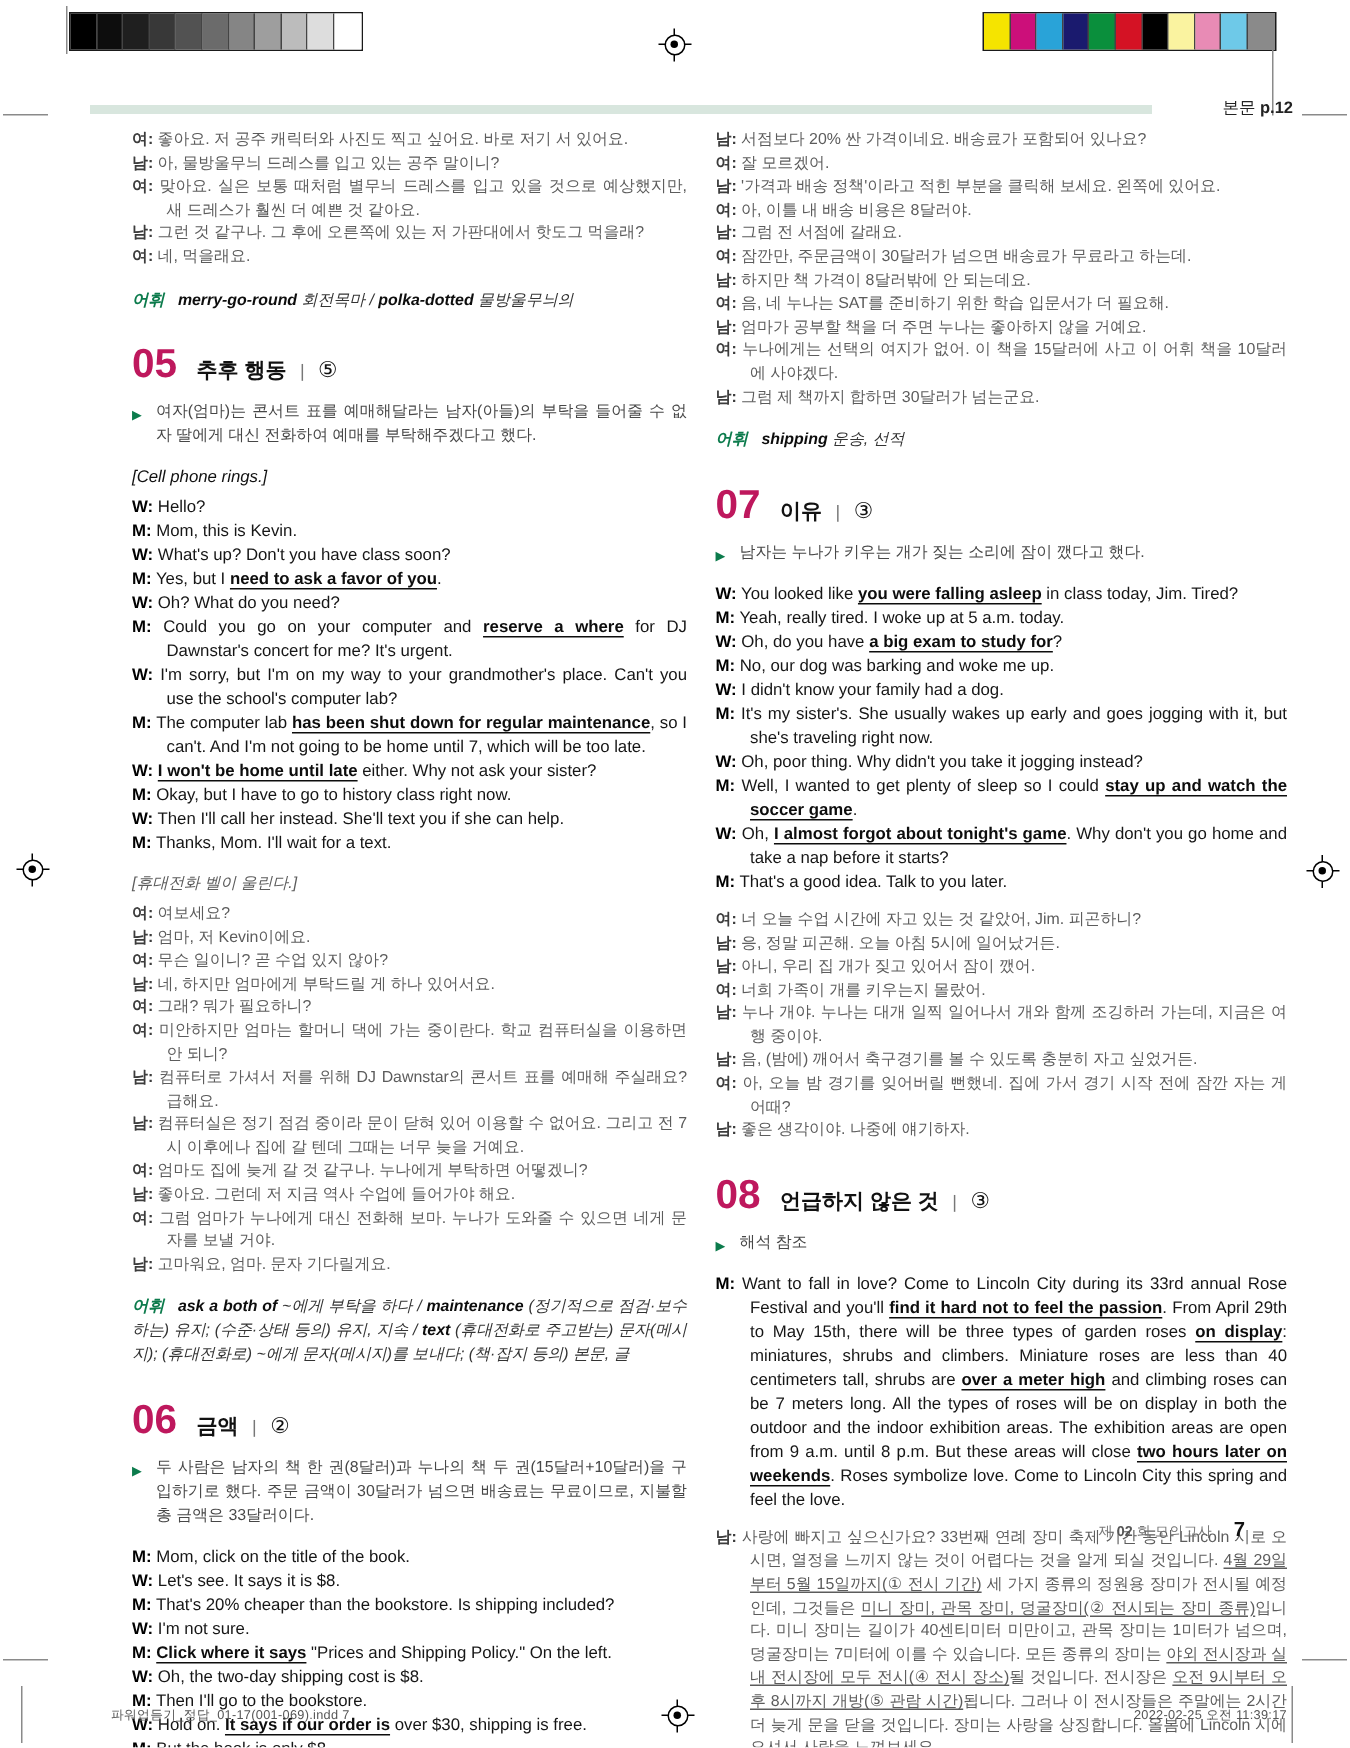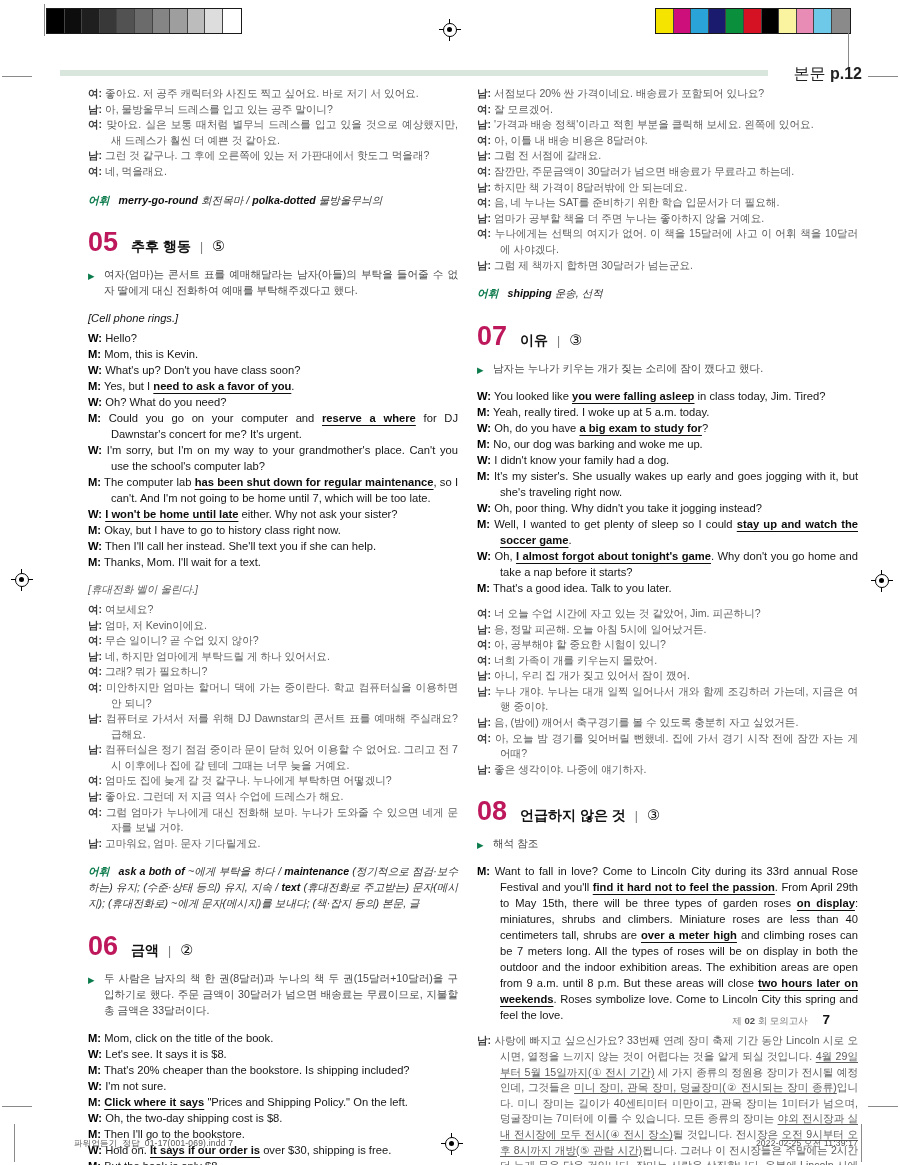--- a/index.html
+++ b/index.html
@@ -18,21 +18,21 @@
   .reg .h{position:absolute;left:0;top:10px;width:22px;height:1px;background:#000;}
   .reg .v{position:absolute;left:10px;top:0;width:1px;height:22px;background:#000;}
   .reg .c{position:absolute;left:4px;top:4px;width:12px;height:12px;border:1px solid #000;border-radius:50%;background:#fff;}
   .reg .d{position:absolute;left:8px;top:8px;width:5px;height:5px;background:#000;border-radius:50%;}
 
   
   .crop{position:absolute;background:#8a8a8a;}
 
   
   .header-rule{position:absolute;left:60px;top:70px;width:708px;height:6px;background:#d8e6de;}
-  .header-label{position:absolute;top:64px;right:38px;font-size:16px;color:#222;}
+  .header-label{position:absolute;top:64px;right:38px;font-size:11px;color:#222;}
   .header-label b{font-weight:bold;}
 
   
   .col{position:absolute;top:86px;}
   #col-left{left:88px;width:370px;}
   #col-right{left:477px;width:381px;}
 
   p{margin:0;}
   .dlg{margin:0 0 10px;}
   .line{padding-left:23px;text-indent:-23px;}
@@ -172,21 +172,21 @@
       <div class="dlg">
         <p class="line ko"><span class="sp">여:</span> <span class="s-p">여보세요?</span></p>
         <p class="line ko"><span class="sp">남:</span> <span class="s-p">엄마, 저 Kevin이에요.</span></p>
         <p class="line ko"><span class="sp">여:</span> <span class="s-p">무슨 일이니? 곧 수업 있지 않아?</span></p>
         <p class="line ko"><span class="sp">남:</span> <span class="s-p">네, 하지만 엄마에게 부탁드릴 게 하나 있어서요.</span></p>
         <p class="line ko"><span class="sp">여:</span> <span class="s-p">그래? 뭐가 필요하니?</span></p>
         <p class="line ko"><span class="sp">여:</span> <span class="s-p">미안하지만 엄마는 할머니 댁에 가는 중이란다. 학교 컴퓨터실을 이용하면 안 되니?</span></p>
         <p class="line ko"><span class="sp">남:</span> <span class="s-p">컴퓨터로 가셔서 저를 위해 DJ Dawnstar의 콘서트 표를 예매해 주실래요? 급해요.</span></p>
         <p class="line ko"><span class="sp">남:</span> <span class="s-p">컴퓨터실은 정기 점검 중이라 문이 닫혀 있어 이용할 수 없어요. 그리고 전 7시 이후에나 집에 갈 텐데 그때는 너무 늦을 거예요.</span></p>
         <p class="line ko"><span class="sp">여:</span> <span class="s-p">엄마도 집에 늦게 갈 것 같구나. 누나에게 부탁하면 어떻겠니?</span></p>
-        <p class="line ko"><span class="sp">남:</span> <span class="s-p">좋아요. 그런데 저 지금 역사 수업에 드레스가 해요.</span></p>
+        <p class="line ko"><span class="sp">남:</span> <span class="s-p">좋아요. 그런데 저 지금 역사 수업에 들어가야 해요.</span></p>
         <p class="line ko"><span class="sp">여:</span> <span class="s-p">그럼 엄마가 누나에게 대신 전화해 보마. 누나가 도와줄 수 있으면 네게 문자를 보낼 거야.</span></p>
         <p class="line ko"><span class="sp">남:</span> <span class="s-p">고마워요, 엄마. 문자 기다릴게요.</span></p>
       </div>
       <div class="vocab"><span class="vlabel">어휘</span><span class="s-b">ask a both of</span><span class="s-p"> ~에게 부탁을 하다 / </span><span class="s-b">maintenance</span><span class="s-p"> (정기적으로 점검·보수하는) 유지; (수준·상태 등의) 유지, 지속 / </span><span class="s-b">text</span><span class="s-p"> (휴대전화로 주고받는) 문자(메시지); (휴대전화로) ~에게 문자(메시지)를 보내다; (책·잡지 등의) 본문, 글</span></div>
       <div class="section">
         <span class="num">06</span>
         <span class="title">금액</span>
         <span class="sep">|</span>
         <span class="ans">②</span>
       </div>
@@ -233,23 +233,22 @@
         <p class="line en"><span class="sp">W:</span> <span class="s-p">I didn't know your family had a dog.</span></p>
         <p class="line en"><span class="sp">M:</span> <span class="s-p">It's my sister's. She usually wakes up early and goes jogging with it, but she's traveling right now.</span></p>
         <p class="line en"><span class="sp">W:</span> <span class="s-p">Oh, poor thing. Why didn't you take it jogging instead?</span></p>
         <p class="line en"><span class="sp">M:</span> <span class="s-p">Well, I wanted to get plenty of sleep so I could </span><span class="s-bu">stay up and watch the soccer game</span><span class="s-p">.</span></p>
         <p class="line en"><span class="sp">W:</span> <span class="s-p">Oh, </span><span class="s-bu">I almost forgot about tonight's game</span><span class="s-p">. Why don't you go home and take a nap before it starts?</span></p>
         <p class="line en"><span class="sp">M:</span> <span class="s-p">That's a good idea. Talk to you later.</span></p>
       </div>
       <div class="dlg">
         <p class="line ko"><span class="sp">여:</span> <span class="s-p">너 오늘 수업 시간에 자고 있는 것 같았어, Jim. 피곤하니?</span></p>
         <p class="line ko"><span class="sp">남:</span> <span class="s-p">응, 정말 피곤해. 오늘 아침 5시에 일어났거든.</span></p>
-        <p class="line ko"><span class="sp">여:</span> <span class="s-p">아, 공부해야 할 중요한 시험이 있니?</span></p>
+        <p class="line ko"><span class="sp">남:</span> <span class="s-p">아니, 우리 집 개가 짖고 있어서 잠이 깼어.</span></p>
         <p class="line ko"><span class="sp">여:</span> <span class="s-p">너희 가족이 개를 키우는지 몰랐어.</span></p>
-        <p class="line ko"><span class="sp">남:</span> <span class="s-p">아니, 우리 집 개가 짖고 있어서 잠이 깼어.</span></p>
         <p class="line ko"><span class="sp">남:</span> <span class="s-p">누나 개야. 누나는 대개 일찍 일어나서 개와 함께 조깅하러 가는데, 지금은 여행 중이야.</span></p>
         <p class="line ko"><span class="sp">남:</span> <span class="s-p">음, (밤에) 깨어서 축구경기를 볼 수 있도록 충분히 자고 싶었거든.</span></p>
         <p class="line ko"><span class="sp">여:</span> <span class="s-p">아, 오늘 밤 경기를 잊어버릴 뻔했네. 집에 가서 경기 시작 전에 잠깐 자는 게 어때?</span></p>
         <p class="line ko"><span class="sp">남:</span> <span class="s-p">좋은 생각이야. 나중에 얘기하자.</span></p>
       </div>
       <div class="section">
         <span class="num">08</span>
         <span class="title">언급하지 않은 것</span>
         <span class="sep">|</span>
         <span class="ans">③</span>

